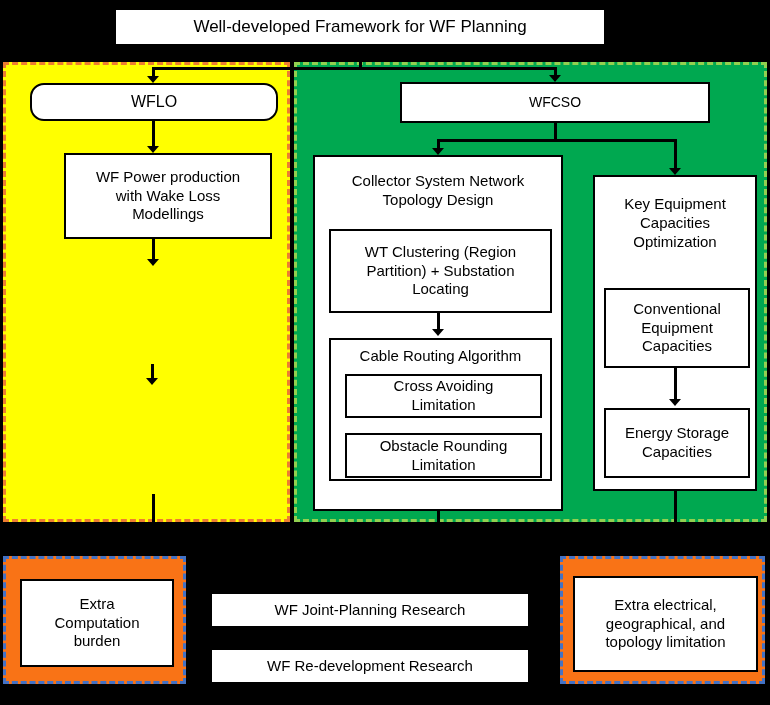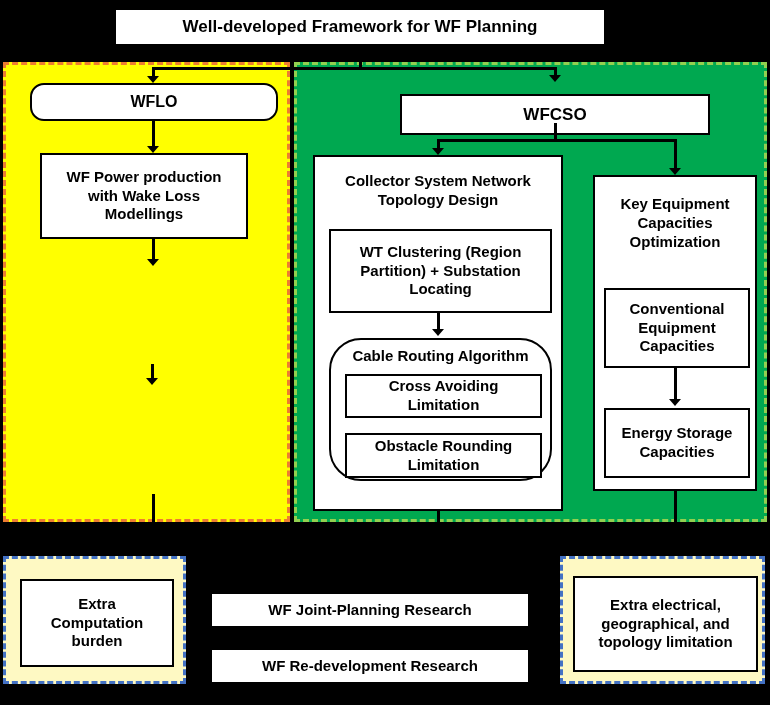--- a/index.html
+++ b/index.html
@@ -6,21 +6,21 @@
     margin: 0;
     padding: 0;
     background: #000000;
   }
   .canvas {
     position: relative;
     width: 770px;
     height: 705px;
     background: #000000;
     font-family: "Liberation Sans", sans-serif;
-    font-weight: bold;
+    font-weight: normal;
     color: #000000;
     overflow: hidden;
   }
   .box {
     position: absolute;
     background: #FFFFFF;
     border: 2px solid #000000;
     box-sizing: border-box;
     display: flex;
     align-items: center;
@@ -52,37 +52,37 @@
     left: 3px; top: 62px; width: 287px; height: 460px;
     background: #FFFF00;
     border: 3px dashed #ED7D31;
   }
   .panel-green {
     left: 294px; top: 62px; width: 473px; height: 460px;
     background: #00A850;
     border: 3px dashed #92D050;
   }
   .panel-blue {
-    background: #fef9c3;
+    background: #f97316;
     border: 3px dashed #4472C4;
   }
   .title        { left: 114px; top: 8px;   width: 492px; height: 38px; font-size: 17px; }
   .wflo-header  { left: 30px;  top: 83px;  width: 248px; height: 38px; font-size: 16px; border-radius: 14px; }
-  .wfcso-header { left: 400px; top: 94px;  width: 310px; height: 41px; font-size: 17px; }
-  .power-box    { left: 40px;  top: 153px; width: 208px; height: 86px; }
+  .wfcso-header { left: 400px; top: 82px;  width: 310px; height: 41px; font-size: 14px; }
+  .power-box    { left: 64px;  top: 153px; width: 208px; height: 86px; }
 
   .micrositing  { left: 48px;  top: 266px; width: 208px; height: 228px; }
   .micro-header { top: 10px; }
   .critical     { left: 11px;  top: 44px;  width: 186px; height: 54px; }
   .various      { left: 11px;  top: 119px; width: 186px; height: 102px; }
 
   .collector        { left: 313px; top: 155px; width: 250px; height: 356px; }
   .collector-header { top: 15px; }
   .clustering       { left: 14px;  top: 72px;  width: 223px; height: 84px; }
-  .cable            { left: 14px;  top: 181px; width: 223px; height: 143px; border-radius: 32px; }
+  .cable            { left: 14px;  top: 181px; width: 223px; height: 143px; }
   .cable-header     { top: 7px; }
   .cross            { left: 14px;  top: 34px;  width: 197px; height: 44px; }
   .obstacle         { left: 14px;  top: 93px;  width: 197px; height: 45px; }
 
   .keyequip     { left: 593px; top: 175px; width: 164px; height: 316px; }
   .key-header   { top: 18px; }
   .conventional { left: 9px;   top: 111px; width: 146px; height: 80px; }
   .storage      { left: 9px;   top: 231px; width: 146px; height: 70px; }
 
   .blue-left  { left: 3px;   top: 556px; width: 183px; height: 128px; }

